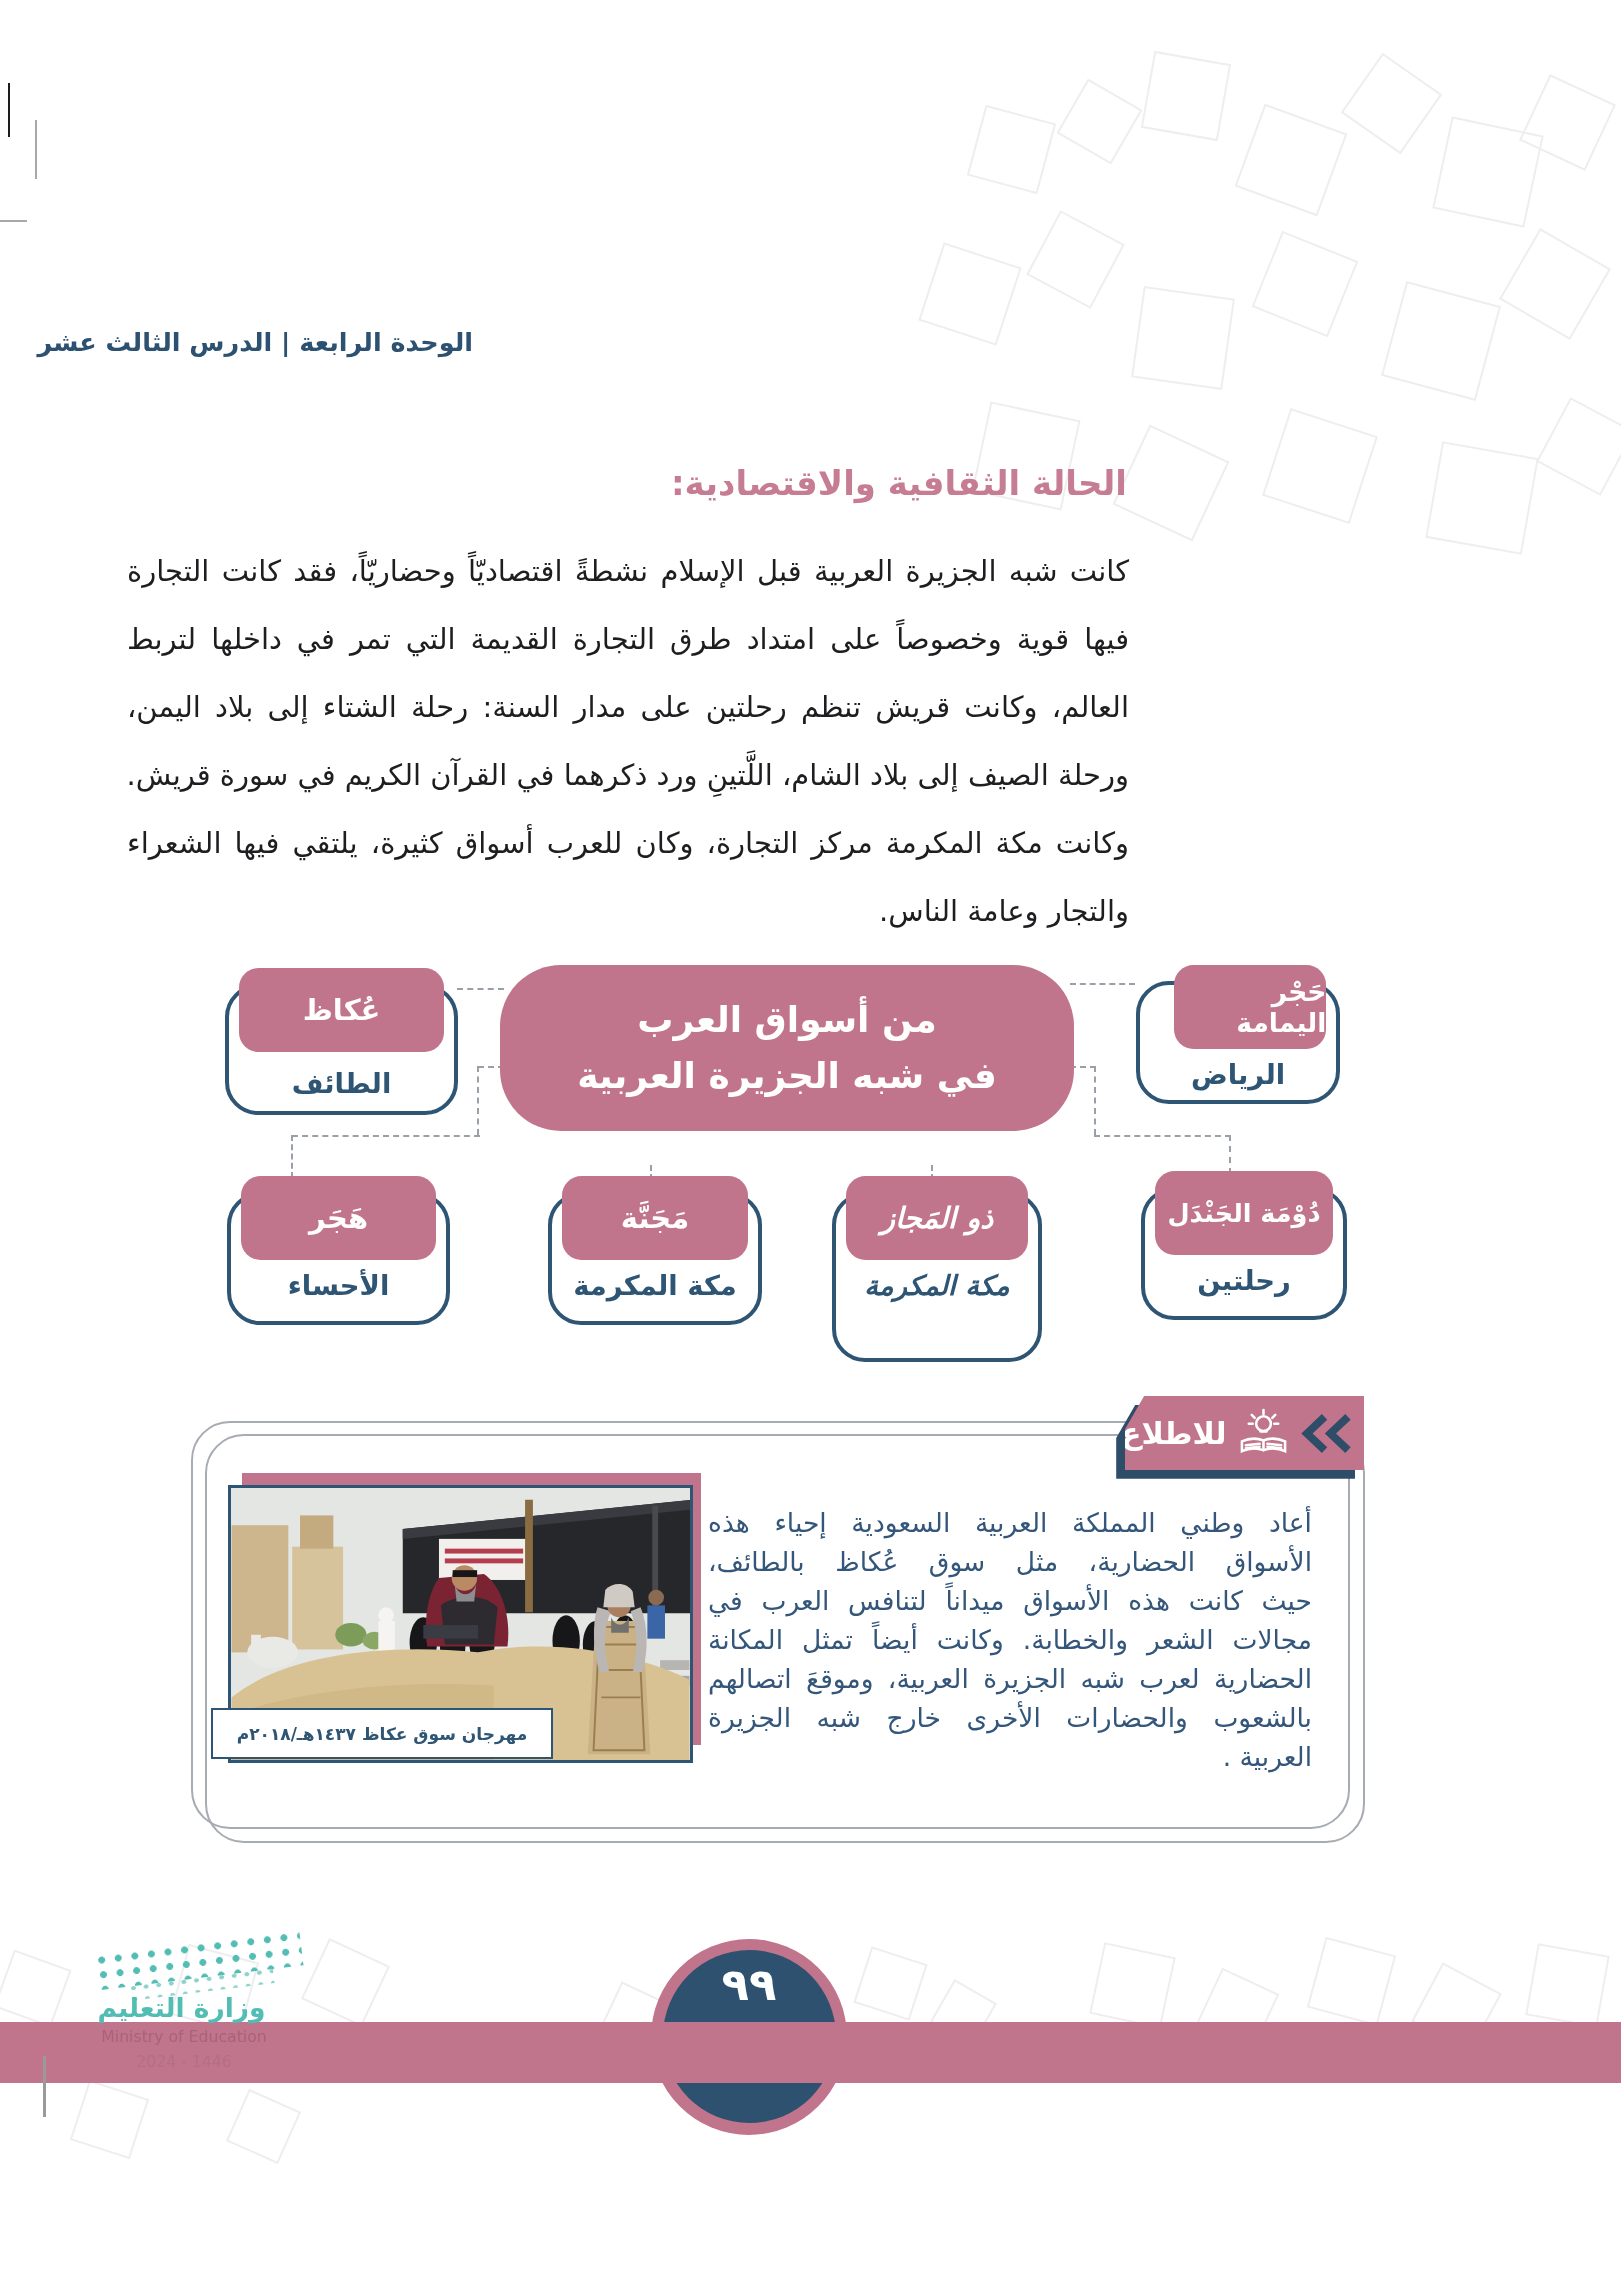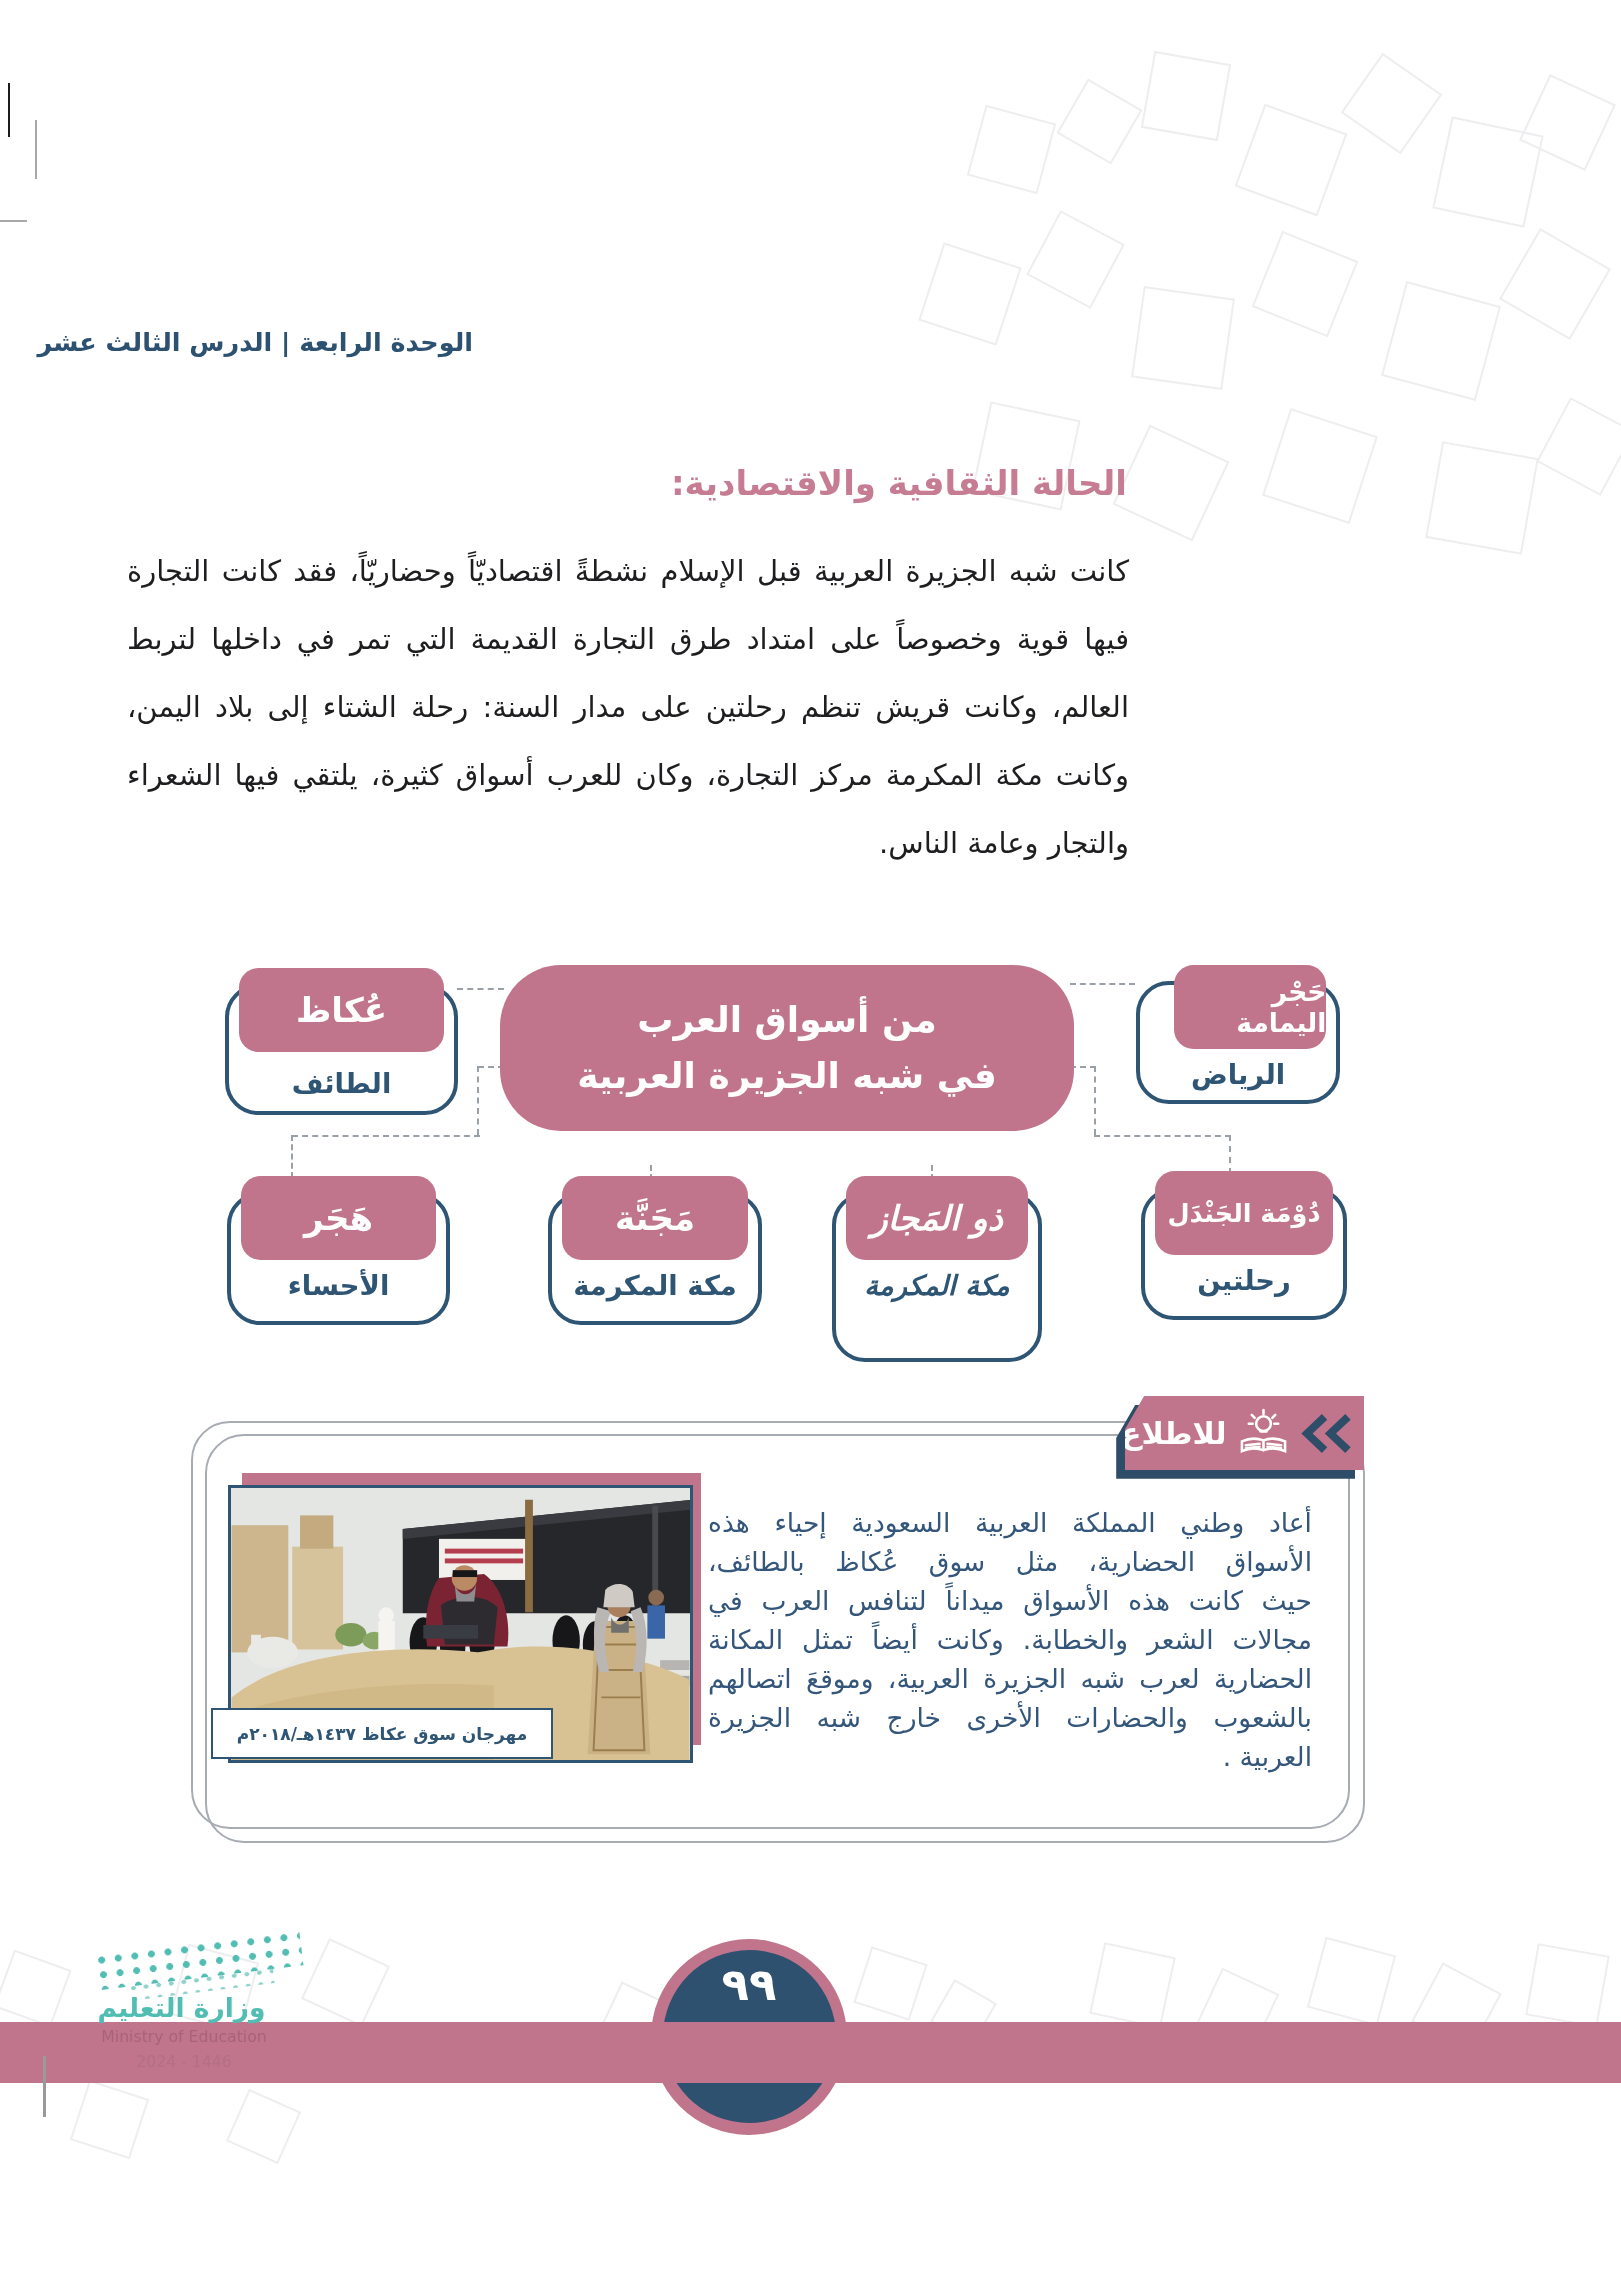--- a/index.html
+++ b/index.html
@@ -23,21 +23,21 @@
   .article .ln.last{text-align:right;text-align-last:right;}
 
   
   .center-box{position:absolute;left:500px;top:965px;width:574px;height:166px;background:#c1758c;
     border-radius:61px;display:flex;flex-direction:column;align-items:center;justify-content:center;
     color:#fff;font-weight:bold;font-size:36px;direction:rtl;line-height:1.55;}
   .node{position:absolute;}
   .node-frame{position:absolute;left:3.9px;right:3.9px;top:15.7px;bottom:0;border:4.9px solid #2e5574;
     border-radius:33px;background:#fff;}
   .node-head{position:absolute;left:17.6px;right:17.6px;top:0;height:84px;background:#c1758c;border-radius:19.6px;
-    display:flex;align-items:center;justify-content:center;color:#fff;font-weight:bold;font-size:34px;direction:rtl;}
+    display:flex;align-items:center;justify-content:center;color:#fff;font-weight:bold;font-size:29px;direction:rtl;}
   .node-city{position:absolute;left:0;right:0;top:94px;text-align:center;color:#2e5574;font-weight:bold;
     font-size:27.4px;direction:rtl;}
   .dash-h{position:absolute;border-top:2.9px dashed #9aa0a8;}
   .dash-v{position:absolute;border-left:2.9px dashed #9aa0a8;}
 
   
   .info-rect{position:absolute;border:2.9px solid #a7abb2;border-radius:39px;background:transparent;}
   .badge-wrap{position:absolute;left:1125px;top:1396px;width:239px;height:74px;z-index:6;}
   .badge-shadow{position:absolute;left:-8.8px;top:8.8px;width:100%;height:100%;background:#2e4d68;
     clip-path:polygon(0 45%,8% 0,100% 0,100% 100%,0 100%);}
@@ -116,20 +116,21 @@
   <div class="cropmark" style="left:43px;top:2056px;width:2.9px;height:61px;background:#9a9a9a;z-index:4;"></div>
 
   <div class="unit-header">الوحدة الرابعة | الدرس الثالث عشر</div>
 
   <div class="sec-title">الحالة الثقافية والاقتصادية:</div>
 
   <div class="article">
     <div class="ln">كانت شبه الجزيرة العربية قبل الإسلام نشطةً اقتصاديّاً وحضاريّاً، فقد كانت التجارة</div>
     <div class="ln">فيها قوية وخصوصاً على امتداد طرق التجارة القديمة التي تمر في داخلها لتربط</div>
     <div class="ln">العالم، وكانت قريش تنظم رحلتين على مدار السنة: رحلة الشتاء إلى بلاد اليمن،</div>
+    <div class="ln">ورحلة الصيف إلى بلاد الشام، اللَّتينِ ورد ذكرهما في القرآن الكريم في سورة قريش.</div>
     <div class="ln">وكانت مكة المكرمة مركز التجارة، وكان للعرب أسواق كثيرة، يلتقي فيها الشعراء</div>
     <div class="ln last">والتجار وعامة الناس.</div>
   </div>
 
   <div>
 
     <div class="dash-h" style="left:457px;top:988px;width:47px;"></div>
     <div class="dash-h" style="left:1070px;top:983px;width:65px;"></div>
     <div class="dash-h" style="left:478px;top:1066px;width:25.5px;"></div>
     <div class="dash-v" style="left:477px;top:1066px;height:69px;"></div>

